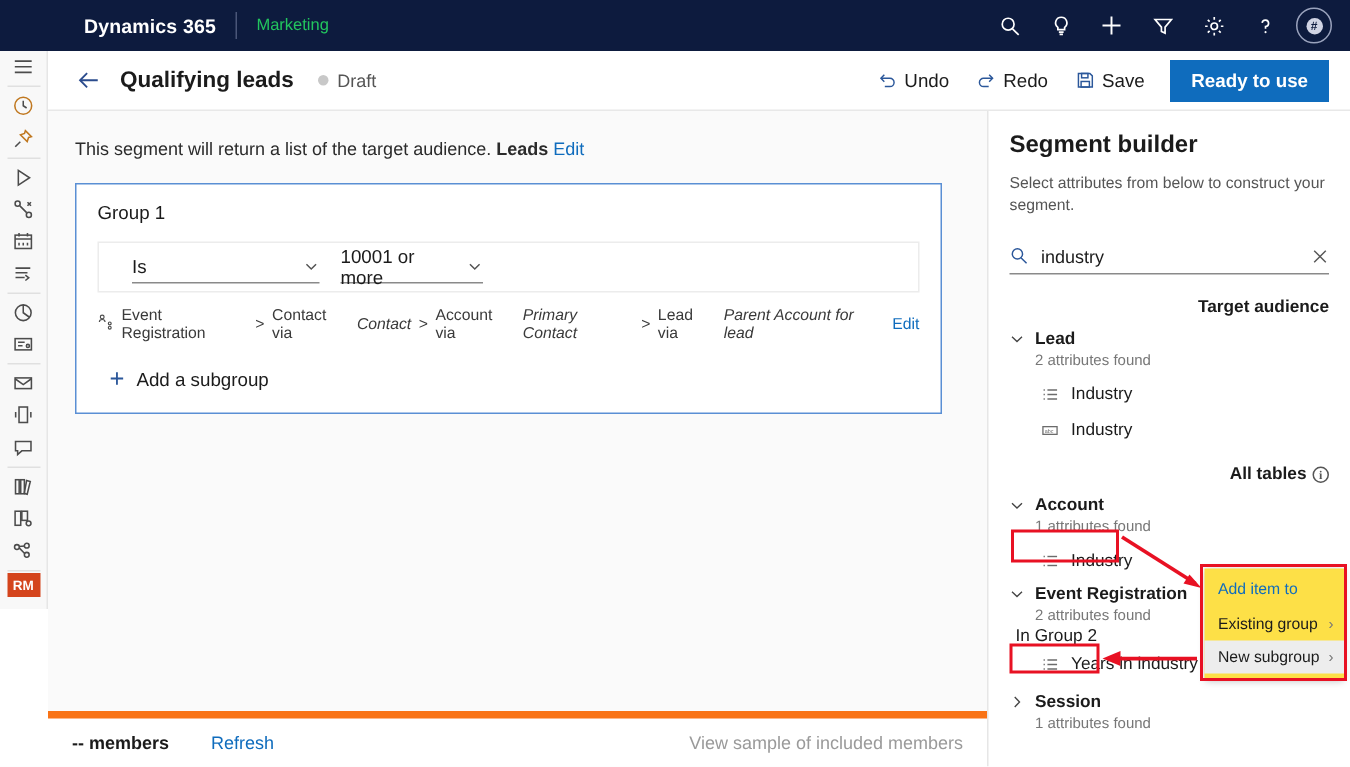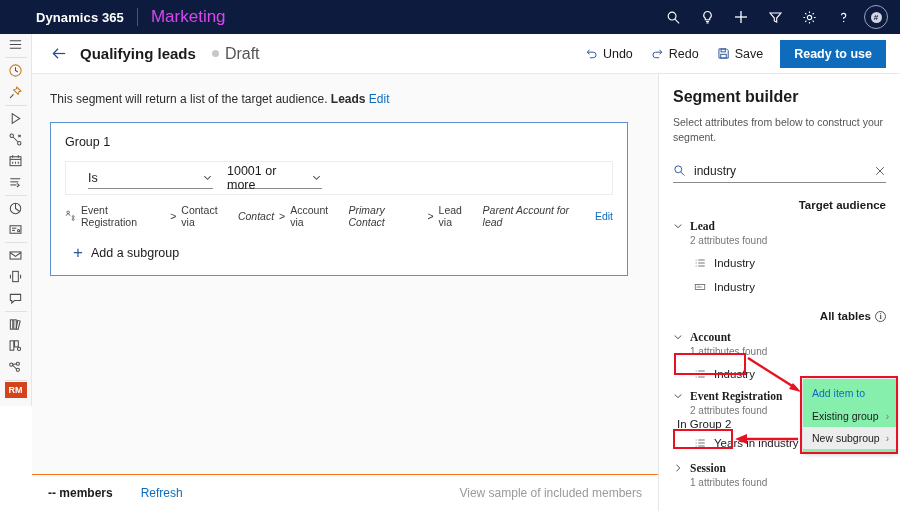--- a/index.html
+++ b/index.html
@@ -9,23 +9,23 @@
     background: #ffffff;
     overflow: hidden;
   }
   #app { position: relative; width: 900px; height: 511px; }
 
   
   .topbar {
     position: absolute; left: 0; top: 0; width: 900px; height: 34px;
     background: #0d1b3e; display: flex; align-items: center;
   }
-  .brand { color: #ffffff; font-size: 13px; font-weight: bold; margin-left: 36px; letter-spacing: .1px; }
+  .brand { color: #ffffff; font-size: 13px; font-weight: bold; margin-left: 56px; letter-spacing: .1px; }
   .brand-sep { width: 1px; height: 18px; background: #4a5678; margin: 0 13px; }
-  .brand-app { color: #d946ef; font-size: 17px; }
+  .brand-app { color: #22c55e; font-size: 11px; }
   .topbar-right { margin-left: auto; display: flex; align-items: center; padding-right: 12px; }
   .tb-icon {
     width: 34px; height: 34px; display: flex; align-items: center; justify-content: center;
     color: #ffffff;
   }
   .tb-icon svg { display:block; }
   .avatar-ring {
     width: 24px; height: 24px; border-radius: 50%; border: 1px solid #9aa3bd;
     display: flex; align-items: center; justify-content: center; color: #fff;
     font-size: 9px; margin-left: 4px;
@@ -53,21 +53,21 @@
   
   .cmdbar {
     position: absolute; left: 32px; top: 34px; width: 868px; height: 40px;
     background: #ffffff; border-bottom: 1px solid #e8e8e8;
     display: flex; align-items: center;
   }
   .back-btn { width: 30px; height: 30px; display: flex; align-items: center; justify-content: center; margin-left: 12px; color: #2a4b8d; }
   .page-title { font-size: 15px; font-weight: bold; color: #1b1b1b; margin-left: 6px; }
   .status-wrap { display: flex; align-items: center; margin-left: 16px; }
   .status-dot { width: 7px; height: 7px; border-radius: 50%; background: #c8c8c8; margin-right: 6px; }
-  .status-text { font-size: 16px; color: #555; }
+  .status-text { font-size: 12px; color: #555; }
   .cmd-right { margin-left: auto; display: flex; align-items: center; padding-right: 14px; }
   .cmd-btn {
     display: flex; align-items: center; gap: 5px; font-size: 12.5px; color: #1b1b1b;
     padding: 5px 9px; background: none; border: none; font-family: inherit;
   }
   .cmd-btn .ci { color: #2b579a; display:flex; }
   .primary-btn {
     background: #0f6cbd; color: #ffffff; font-size: 12.5px; font-weight: bold;
     border: none; padding: 7px 14px; margin-left: 8px; font-family: inherit;
   }
@@ -107,21 +107,21 @@
   .path-row .ital { font-style: italic; }
   .add-sub {
     display: flex; align-items: center; gap: 8px; margin-top: 16px; margin-left: 8px;
     font-size: 12.5px; color: #1b1b1b;
   }
   .add-sub .plus { color: #2b579a; font-size: 17px; line-height: 1; }
 
   
   .bottombar {
     position: absolute; left: 32px; top: 474px; width: 626px; height: 37px;
-    background: #ffffff; border-top: 1px solid #f97316;
+    background: #ffffff; border-top: 5px solid #f97316;
     display: flex; align-items: center; padding: 0 16px;
   }
   .members-count { font-size: 12px; font-weight: bold; color: #1b1b1b; }
   .refresh-link { font-size: 12px; color: #0f6cbd; margin-left: 28px; }
   .sample-link { margin-left: auto; font-size: 12px; color: #9a9a9a; }
 
   
   .rightpanel {
     position: absolute; left: 658px; top: 74px; width: 242px; height: 437px;
     background: #ffffff; border-left: 1px solid #e6e6e6;
@@ -133,38 +133,38 @@
     display: flex; align-items: center; margin-top: 14px; height: 24px;
     border-bottom: 1px solid #8a8a8a; gap: 8px;
   }
   .rp-search .s-icon { color: #2b579a; display: flex; }
   .rp-search .s-val { font-size: 12px; color: #1b1b1b; flex: 1; }
   .rp-search .s-clear { color: #555; display: flex; }
   .rp-sect { font-size: 11.5px; font-weight: bold; color: #1b1b1b; margin-top: 16px; display:flex; align-items:center; gap:4px;justify-content:flex-end;}
   .tree-node { margin-top: 9px; }
   .tree-head { display: flex; align-items: center; gap: 7px; }
   .tree-chev { color: #444; display: flex; width: 10px; }
-  .tree-name { font-size: 11.5px; font-weight: bold; color: #1b1b1b; font-family: Liberation Serif, serif; }
+  .tree-name { font-size: 11.5px; font-weight: bold; color: #1b1b1b; }
   .tree-meta { font-size: 10px; color: #777; margin-left: 17px; margin-top: 3px; }
   .attr-item {
     display: flex; align-items: center; gap: 8px; margin-left: 18px; margin-top: 10px;
     font-size: 11.5px; color: #1b1b1b; padding: 1px 3px;
   }
   .attr-icon { color: #6b6b6b; display: flex; }
   .group-tag { font-size: 11.5px; color: #1b1b1b; padding: 2px 4px; }
   .info-i {
     width: 11px; height: 11px; border: 1px solid #555; border-radius: 50%;
     font-size: 8px; color: #555; display: inline-flex; align-items: center; justify-content: center;
     font-family: "Liberation Serif", serif;
   }
 
   
   .ctxmenu {
     position: absolute; left: 803px; top: 379px; width: 93px;
-    background: #86efac; box-shadow: 0 1px 5px rgba(0,0,0,.25);
+    background: #fde047; box-shadow: 0 1px 5px rgba(0,0,0,.25);
     padding: 4px 0; z-index: 30;
   }
   .ctx-head { font-size: 10.5px; color: #0f6cbd; padding: 4px 9px 6px 9px; }
   .ctx-item {
     display: flex; align-items: center; justify-content: space-between;
     font-size: 10.5px; color: #1b1b1b; padding: 5px 7px 5px 9px;
   }
   .ctx-item.hl { background: #ededed; }
   .ctx-item .c-arrow { color: #777; font-size: 10px; }
 

